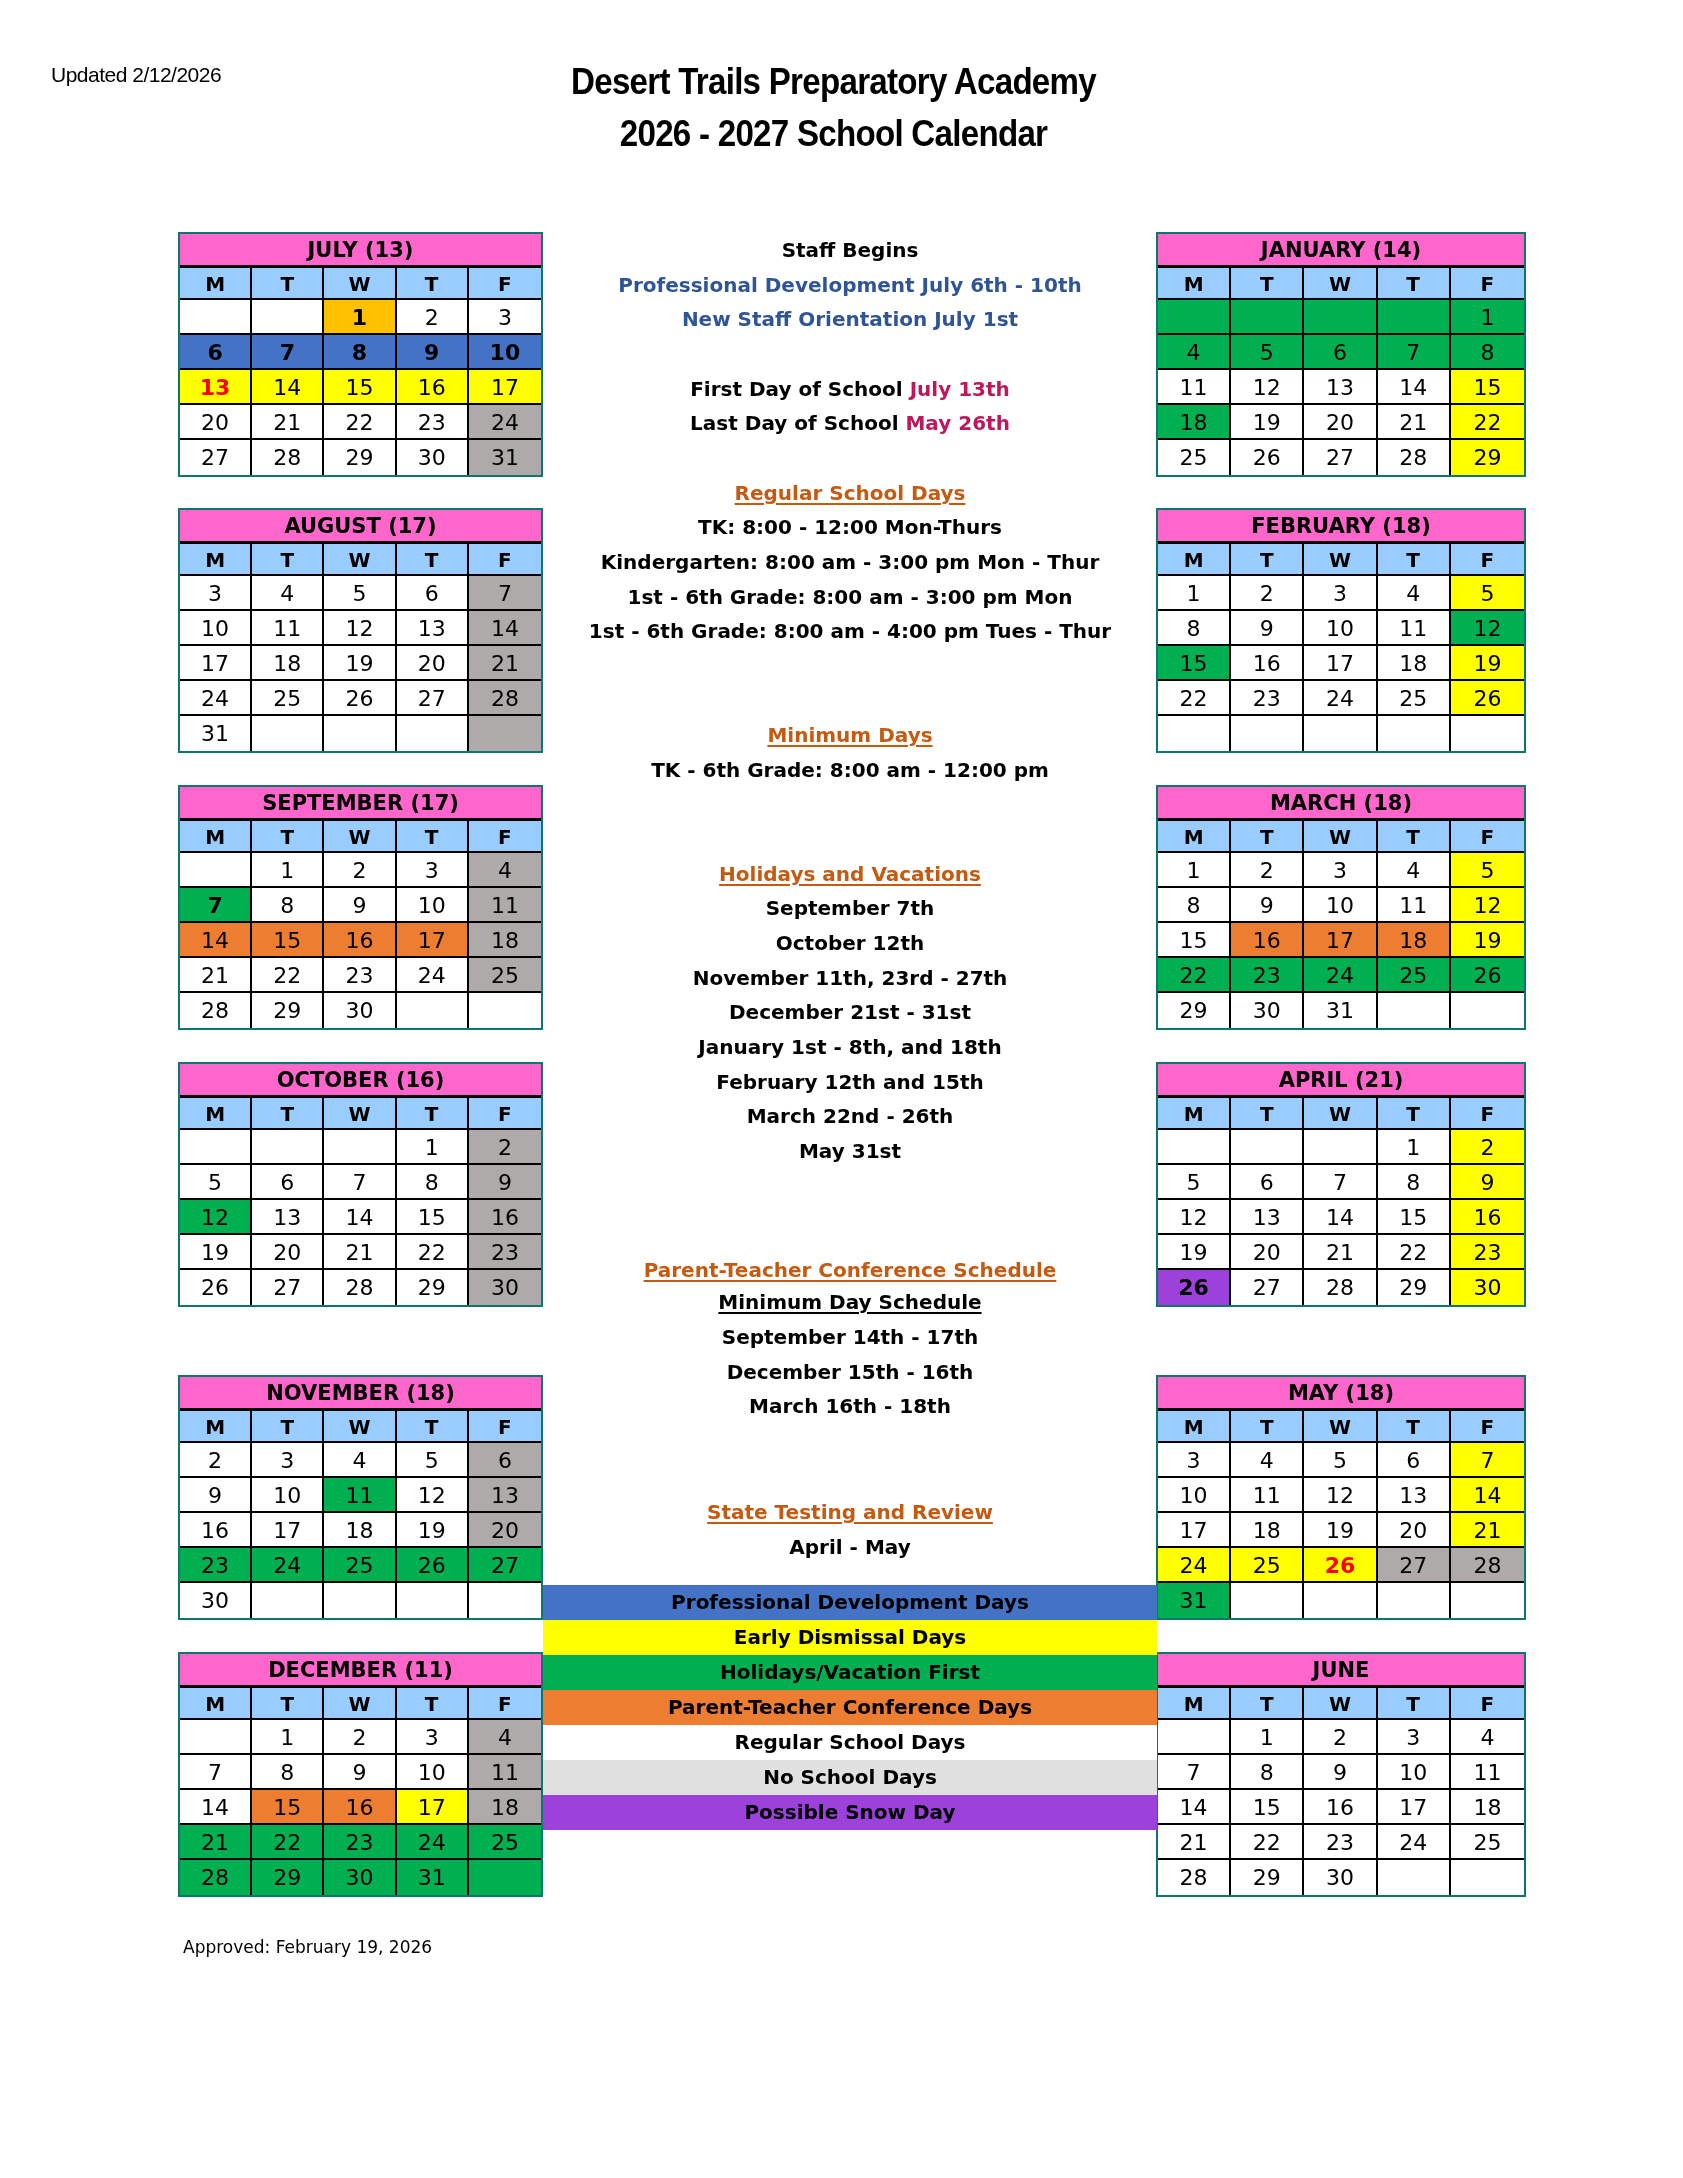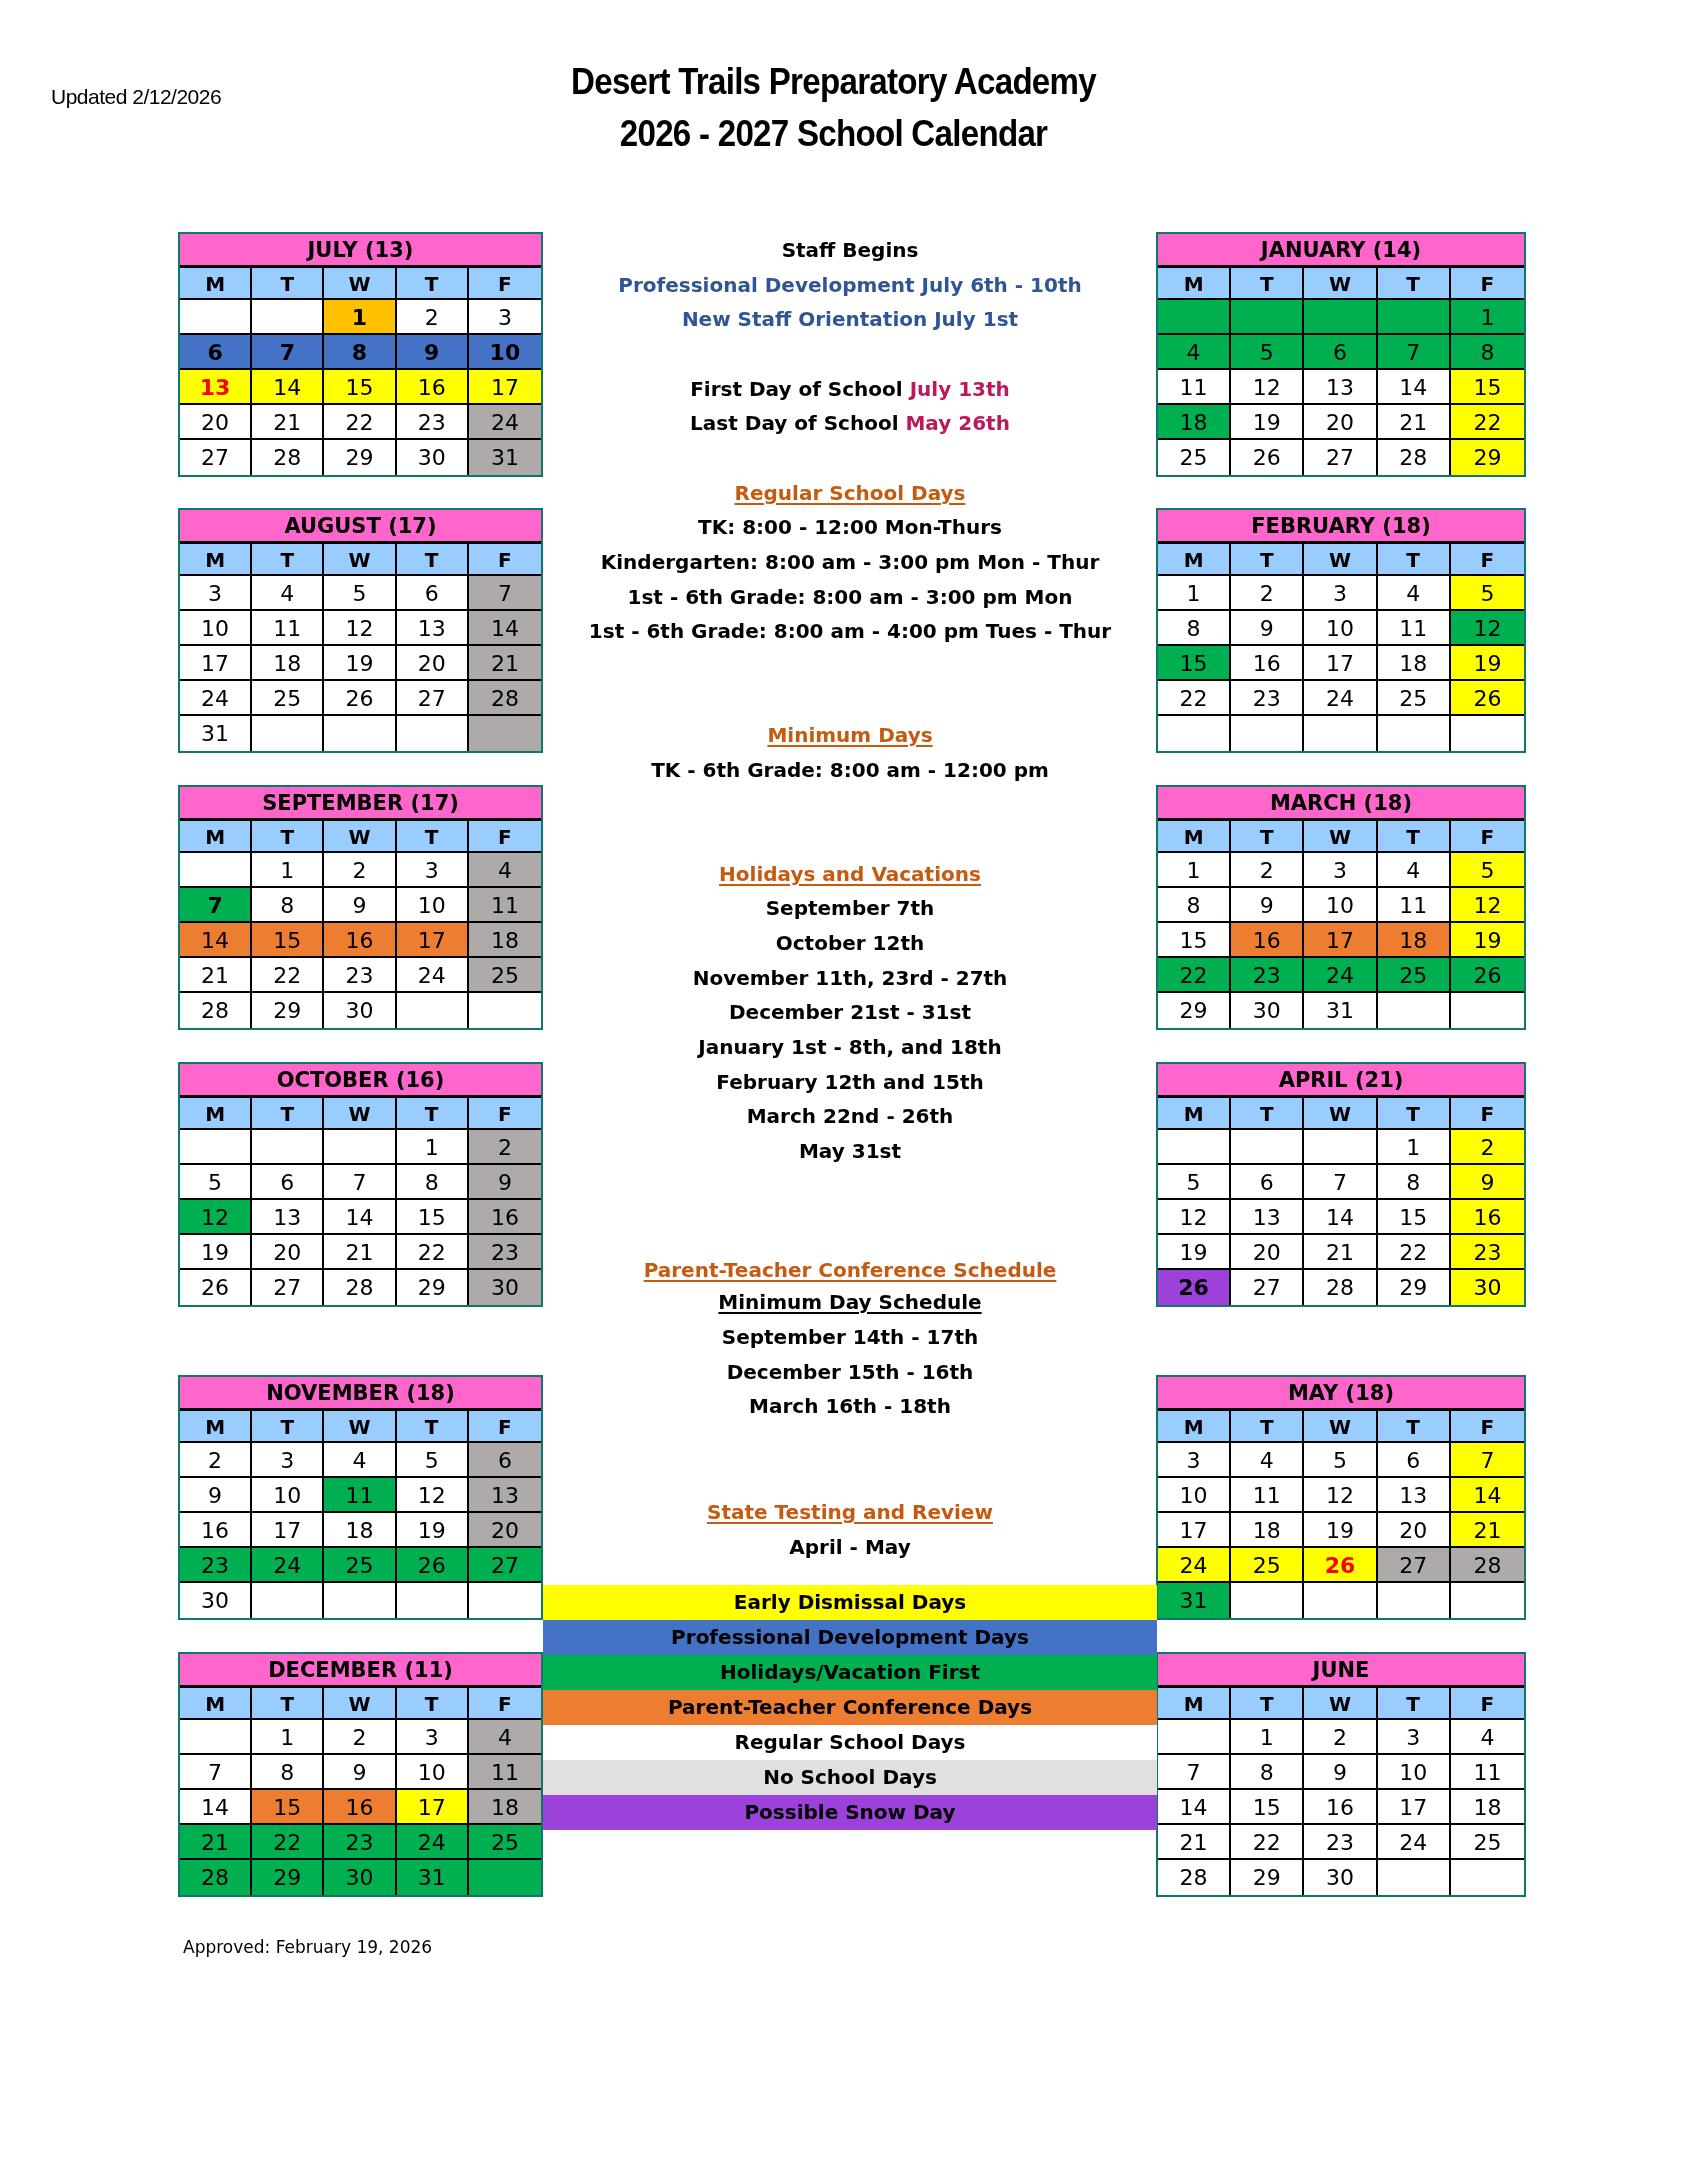--- a/index.html
+++ b/index.html
@@ -1,17 +1,17 @@
 <!DOCTYPE html>
 <html><head>
 <meta charset="utf-8">
 <style>
   html, body { margin:0; padding:0; background:#ffffff; }
   body { width:1683px; height:2178px; position:relative; font-family:"DejaVu Sans", sans-serif; color:#000; overflow:hidden; }
-  .updated { position:absolute; left:51px; top:63px; font-family:"Liberation Sans Narrow","Liberation Sans", sans-serif; font-size:21px; letter-spacing:-0.5px;margin-top:22px; }
+  .updated { position:absolute; left:51px; top:63px; font-family:"Liberation Sans Narrow","Liberation Sans", sans-serif; font-size:21px; letter-spacing:-0.5px; }
   .title { position:absolute; left:0; width:1683px; text-align:center; font-family:"Liberation Sans", sans-serif; font-weight:bold; font-size:36px; letter-spacing:-0.8px; transform:scaleX(0.92); }
   .title.t1 { top:61px; left:-8px; }
   .title.t2 { top:113px; left:-8px; }
 
   .month { position:absolute; border:2px solid #0f766e; box-sizing:border-box; background:#fff; }
   .month.left { left:178px; width:365px; }
   .month.right { left:1156px; width:370px; }
   .mhead { height:31px; background:#ff66cc; border-bottom:3px solid #000; text-align:center; font-weight:bold; font-size:21px; line-height:32px; }
   .grid { display:grid; grid-template-columns:repeat(5, 1fr); }
   .dow { background:#99ccff; font-weight:bold; font-size:20px; text-align:center; height:32px; line-height:33px; border-right:2px solid #000; border-bottom:2px solid #000; box-sizing:border-box; }
@@ -499,22 +499,22 @@
   <div class="line" style="top:1052px"><span class="uline">Minimum Day Schedule </span></div>
   <div class="line" style="top:1087px">September  14th - 17th</div>
   <div class="line" style="top:1122px">December 15th - 16th</div>
   <div class="line" style="top:1156px">March 16th - 18th</div>
 
   <div class="line" style="top:1262px"><span class="orange-h">State Testing and Review</span></div>
   <div class="line" style="top:1297px">April - May</div>
 </div>
 
 <div class="legend">
+  <div class="row" style="background:#4472c4">Professional Development Days</div>
   <div class="row" style="background:#ffff00">Early Dismissal Days</div>
-  <div class="row" style="background:#4472c4">Professional Development Days</div>
   <div class="row" style="background:#00b050">Holidays/Vacation First</div>
   <div class="row" style="background:#ed7d31">Parent-Teacher Conference Days</div>
   <div class="row" style="background:#ffffff">Regular School Days</div>
   <div class="row" style="background:#e0e0e0">No School Days</div>
   <div class="row" style="background:#9c41d9">Possible Snow Day</div>
 </div>
 
 <div class="approved">Approved: February 19, 2026</div>
 
 

